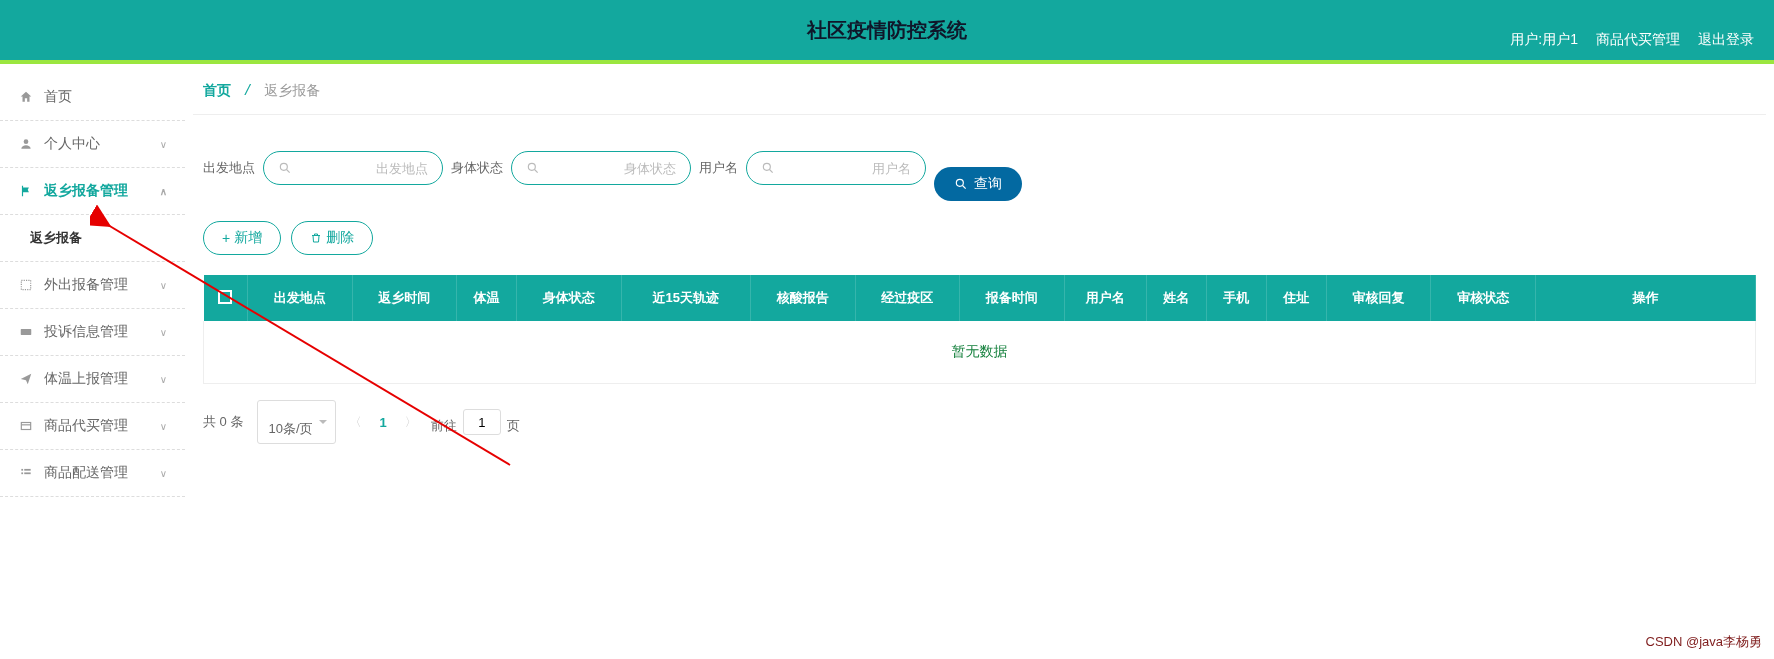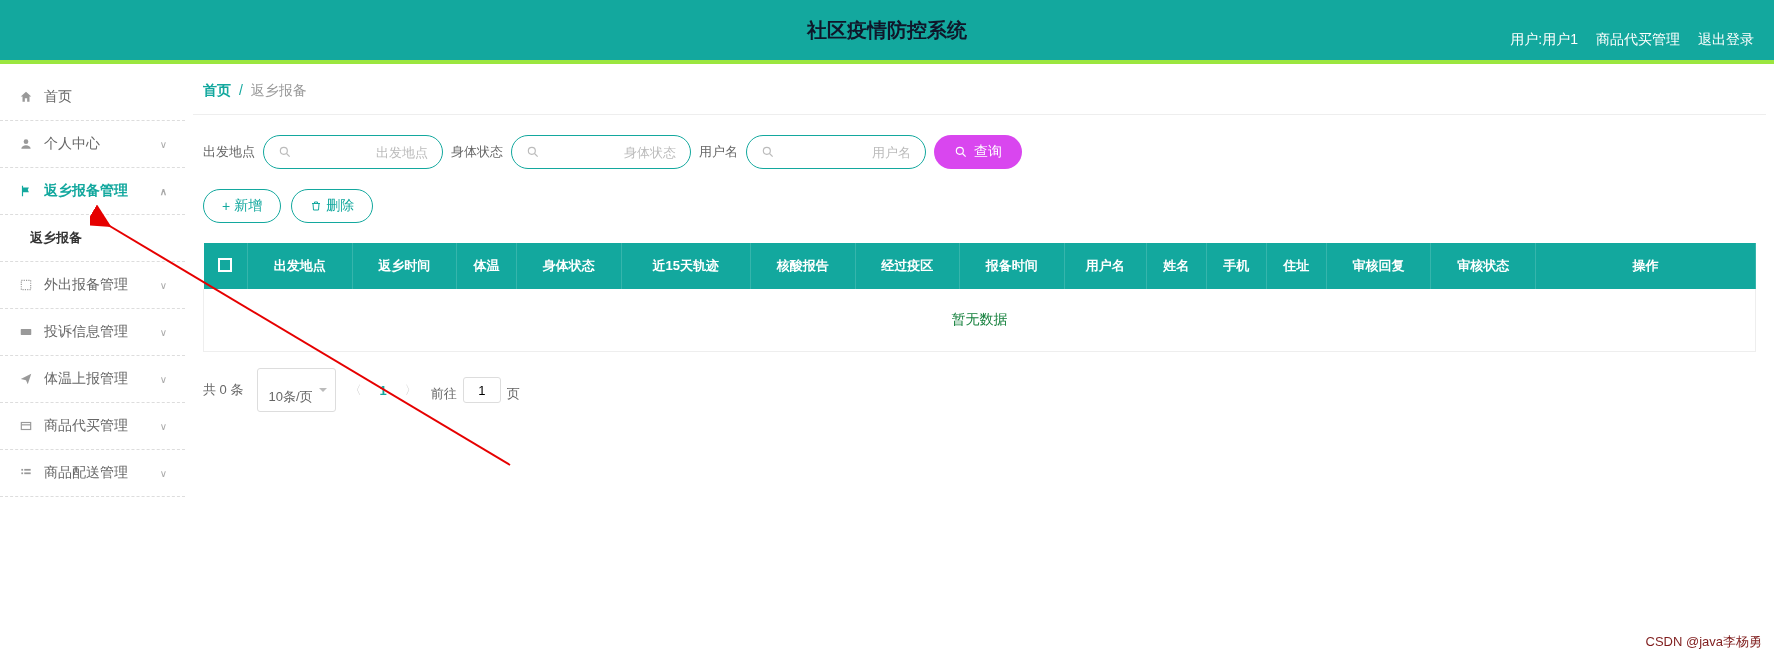--- a/index.html
+++ b/index.html
@@ -16,33 +16,33 @@
     
     .sidebar { width: 185px; background: #fff; padding-top: 10px; }
     .nav-item { display: flex; align-items: center; padding: 14px 18px; cursor: pointer; color: #666; border-bottom: 1px dashed #ddd; position: relative; }
     .nav-icon { width: 16px; height: 16px; margin-right: 10px; display: inline-flex; align-items: center; justify-content: center; }
     .nav-label { flex: 1; font-size: 14px; }
     .nav-arrow { font-size: 10px; color: #aaa; }
     .nav-item.active-parent { color: #13a89e; font-weight: bold; }
     .nav-sub { padding: 14px 18px 14px 30px; cursor: pointer; font-size: 13px; color: #333; font-weight: bold; border-bottom: 1px dashed #ddd; }
     
     .main { flex: 1; padding: 0 8px; background: #fff; }
-    .breadcrumb { padding: 18px 10px 14px; font-size: 14px; }
+    .breadcrumb { padding: 18px 10px 14px; font-size: 14px; font-family: Liberation Mono, monospace; }
     .breadcrumb-home { color: #13a89e; font-weight: bold; }
     .breadcrumb-sep { color: #13a89e; margin: 0 4px; }
     .breadcrumb-cur { color: #999; }
     .divider { height: 1px; background: #eee; margin-bottom: 20px; }
     
     .search-row { display: flex; align-items: center; gap: 8px; padding: 0 10px; margin-bottom: 20px; }
     .search-label { color: #666; font-size: 13px; }
     .search-input-wrap { display: flex; align-items: center; border: 1px solid #13a89e; border-radius: 18px; padding: 0 14px; height: 34px; width: 180px; }
     .search-input-wrap svg { flex-shrink: 0; }
     .search-input { border: none; outline: none; flex: 1; text-align: right; font-size: 13px; color: #333; min-width: 0; }
     .search-input::placeholder { color: #bbb; }
-    .search-btn { background: #d946ef; color: #fff; border: none; border-radius: 18px; height: 34px; padding: 0 20px; display: flex; align-items: center; gap: 6px; cursor: pointer; font-size: 14px; }
+    .search-btn { background: #0369a1; color: #fff; border: none; border-radius: 18px; height: 34px; padding: 0 20px; display: flex; align-items: center; gap: 6px; cursor: pointer; font-size: 14px; margin-top: 32px; }
     
     .action-row { display: flex; gap: 10px; padding: 0 10px; margin-bottom: 20px; }
     .action-btn { border: 1px solid #13a89e; color: #13a89e; background: #fff; border-radius: 18px; height: 34px; padding: 0 18px; display: flex; align-items: center; gap: 4px; cursor: pointer; font-size: 14px; }
     
     .table-wrap { padding: 0 10px; }
     .table { width: 100%; border-collapse: collapse; }
     .table thead { background: #13a89e; }
     .table th { color: #fff; font-size: 13px; font-weight: bold; padding: 14px 4px; text-align: center; border-right: 1px solid rgba(255,255,255,0.15); }
     .table th:first-child { width: 44px; }
     .checkbox { width: 14px; height: 14px; border: 2px solid #fff; display: inline-block; cursor: pointer; }

